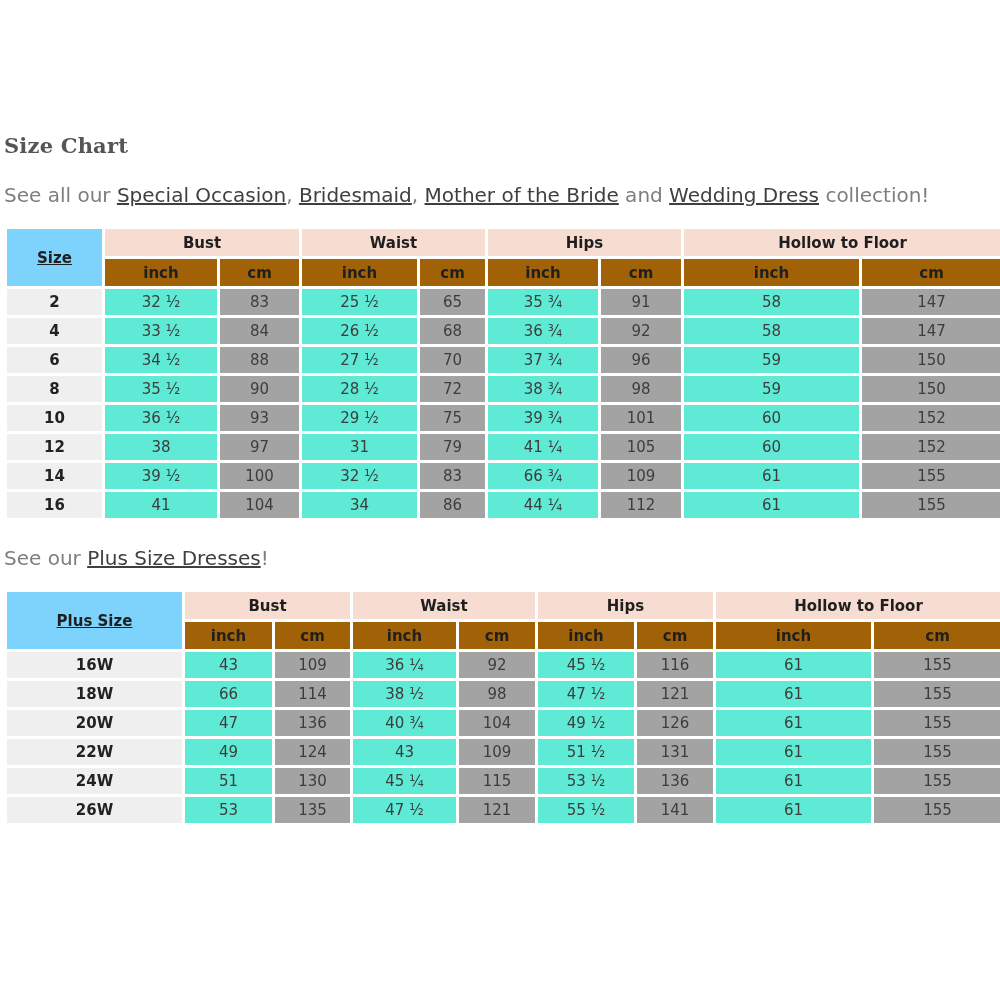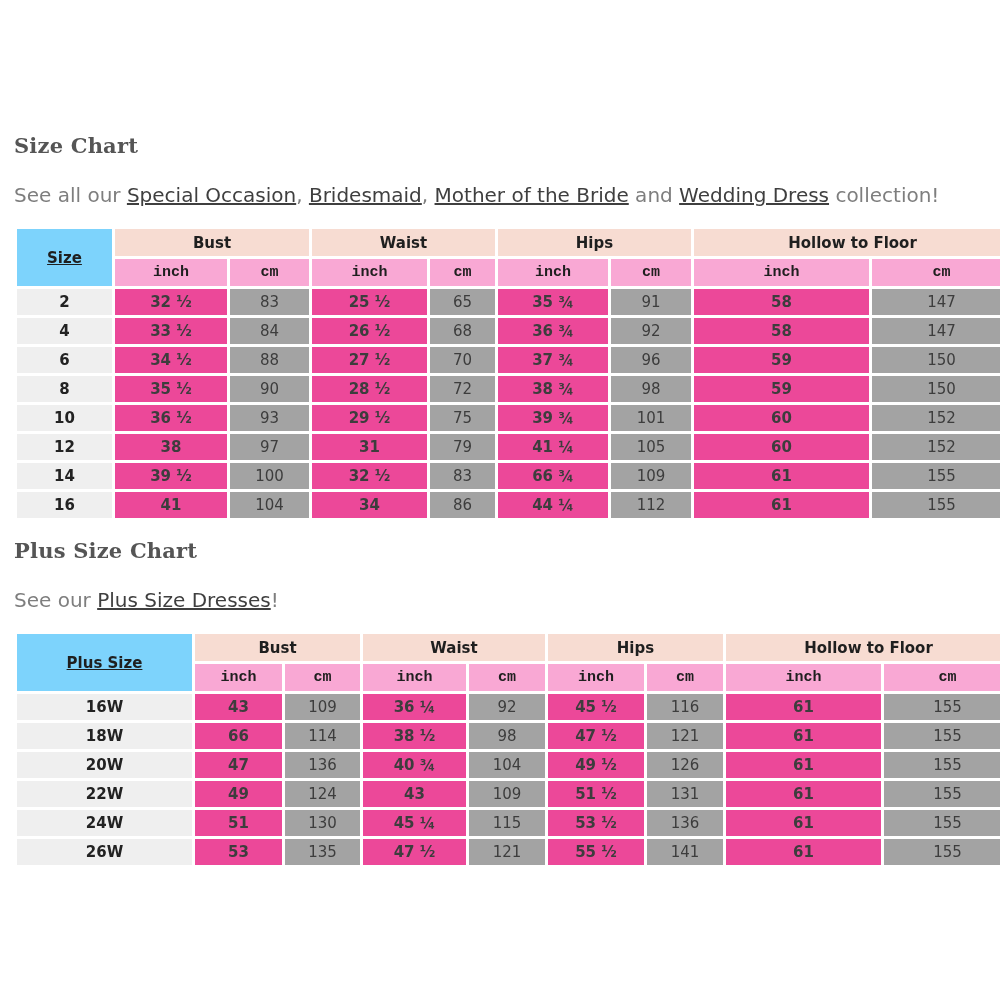--- a/index.html
+++ b/index.html
@@ -7,21 +7,21 @@
     padding: 0;
     background: #ffffff;
     width: 1000px;
     height: 1000px;
     overflow: hidden;
   }
   .page {
     box-sizing: border-box;
     width: 1000px;
     height: 1000px;
-    padding: 133px 15px 0 14px;
+    padding: 133px 15px 0 4px;
     font-family: "DejaVu Sans", sans-serif;
   }
   h2.heading {
     font-family: "DejaVu Serif", serif;
     font-size: 21px;
     font-weight: bold;
     color: #555555;
     margin: 0;
     line-height: 25px;
     letter-spacing: 0.2px;
@@ -52,40 +52,39 @@
     white-space: nowrap;
   }
   table.chart thead th {
     background: #f7dcd2;
     color: #1f1f1f;
     font-size: 15px;
     font-weight: bold;
     height: 27px;
   }
   table.chart thead tr.sub th {
-    background: #f9a8d4;
-    font-family: Liberation Mono, monospace;
+    background: #a16207;
   }
   table.chart thead th.corner {
     background: #7dd3fc;
     text-decoration: underline;
   }
   table.chart tbody th {
     background: #efefef;
     color: #222222;
     font-size: 15px;
     font-weight: bold;
     height: 26px;
   }
   table.chart tbody td {
     color: #3d3d3d;
     font-size: 15px;
     height: 26px;
   }
-  table.chart tbody td.inch { background: #ec4899; font-weight: bold; }
+  table.chart tbody td.inch { background: #5eead4; }
   table.chart tbody td.cm   { background: #a3a3a3; }
 
   
   #size-table col:nth-child(1) { width: 95px; }
   #size-table col:nth-child(2) { width: 112px; }
   #size-table col:nth-child(3) { width: 79px; }
   #size-table col:nth-child(4) { width: 115px; }
   #size-table col:nth-child(5) { width: 65px; }
   #size-table col:nth-child(6) { width: 110px; }
   #size-table col:nth-child(7) { width: 80px; }
@@ -228,21 +227,20 @@
           <td class="inch">34</td>
           <td class="cm">86</td>
           <td class="inch">44 ¼</td>
           <td class="cm">112</td>
           <td class="inch">61</td>
           <td class="cm">155</td>
         </tr>
       </tbody>
     </table>
 
-  <h2 class="heading">Plus Size Chart</h2>
 
   <p class="intro"><span>See our </span><a href="#">Plus Size Dresses</a><span>!</span></p>
 
   <table class="chart" id="plus-table">
       <colgroup>
         <col>
         <col>
         <col>
         <col>
         <col>

